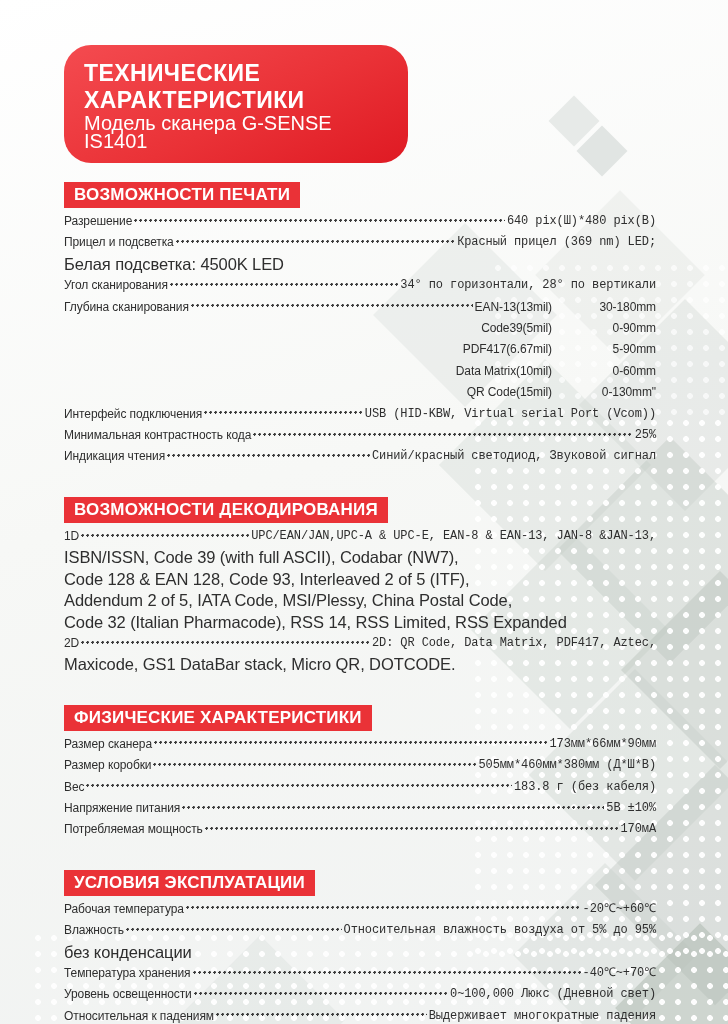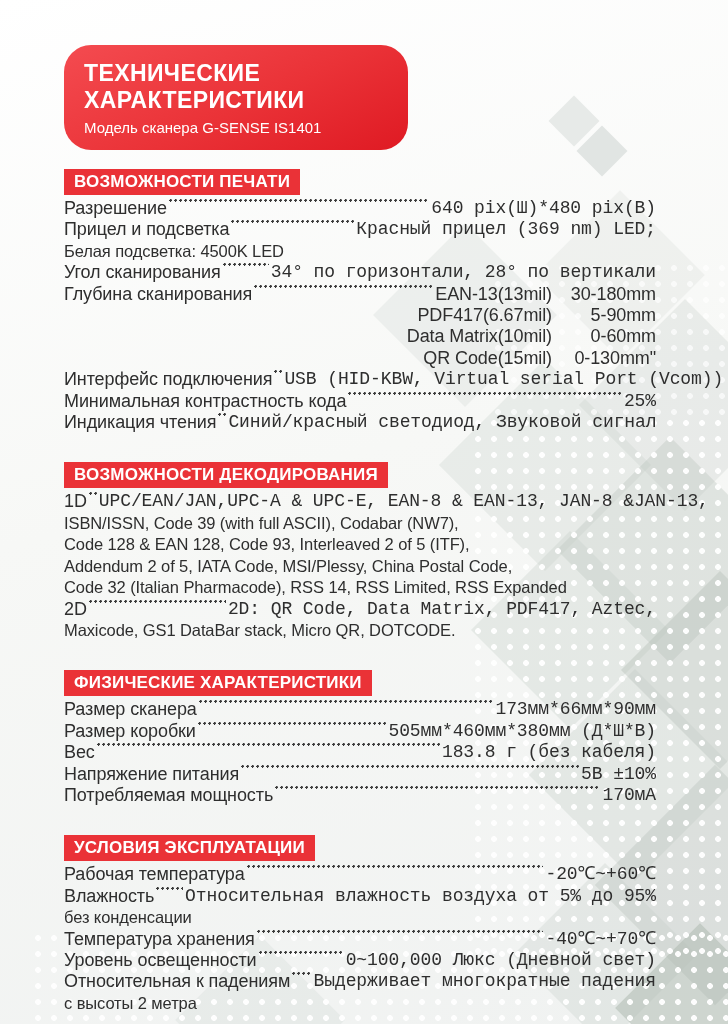--- a/index.html
+++ b/index.html
@@ -44,29 +44,29 @@
   .dots1{left:470px;top:415px;width:258px;height:545px;}
   .dots2{left:30px;top:930px;width:698px;height:94px;}
   
   .content{position:absolute;left:64px;top:0;width:592px;z-index:2;}
   .badge{
     display:block;width:344px;margin-top:45px;
     padding:15px 20px 13px;border-radius:27px;
     background:linear-gradient(155deg,var(--badge1) 0%,var(--accent) 55%,var(--badge2) 100%);
   }
   .badge-title{color:#fff;font-weight:bold;font-size:23px;line-height:27px;letter-spacing:.4px;}
-  .badge-sub{color:#fff;font-size:15px;line-height:18px;margin-top:5px;}
+  .badge-sub{color:#fff;font-size:20px;line-height:18px;}
   .section{margin-top:29px;}
   .section.first{margin-top:19px;}
   .sec-title{
     display:inline-block;background:var(--accent);color:#fff;
     font-weight:bold;font-size:17px;line-height:19px;
     padding:3px 10px 4px;margin-bottom:3px;letter-spacing:.2px;
   }
-  .row{display:flex;align-items:flex-start;font-size:18px;line-height:21.4px;letter-spacing:-.1px;}
+  .row{display:flex;align-items:center;font-size:12px;line-height:21.4px;letter-spacing:-.1px;}
   .row.sub{justify-content:flex-end;}
   .lbl{white-space:nowrap;}
   .val{white-space:nowrap;text-align:right;font-family:Liberation Mono, monospace;}
   .cont{font-size:16.5px;line-height:21.4px;letter-spacing:-.1px;}
   .bc-name{white-space:nowrap;text-align:right;}
   .bc-range{width:104px;white-space:nowrap;text-align:right;}
   .leader{
     flex:1 1 auto;min-width:8px;height:5px;margin:0 2px 3px;
     background-image:radial-gradient(circle at 1.6px 2.4px,#3b3b3b 1.15px,transparent 1.45px);
     background-size:5px 5px;background-repeat:repeat-x;
@@ -125,20 +125,24 @@
       <span class="val">34° по горизонтали, 28° по вертикали</span>
     </div>
 
     <div class="row">
       <span class="lbl">Глубина сканирования</span>
       <span class="leader"></span>
       <span class="bc-name">EAN-13(13mil)</span>
       <span class="bc-range">30-180mm</span>
     </div>
     <div class="row sub">
+      <span class="bc-name">Code39(5mil)</span>
+      <span class="bc-range">0-90mm</span>
+    </div>
+    <div class="row sub">
       <span class="bc-name">PDF417(6.67mil)</span>
       <span class="bc-range">5-90mm</span>
     </div>
     <div class="row sub">
       <span class="bc-name">Data Matrix(10mil)</span>
       <span class="bc-range">0-60mm</span>
     </div>
     <div class="row sub">
       <span class="bc-name">QR Code(15mil)</span>
       <span class="bc-range">0-130mm"</span>

